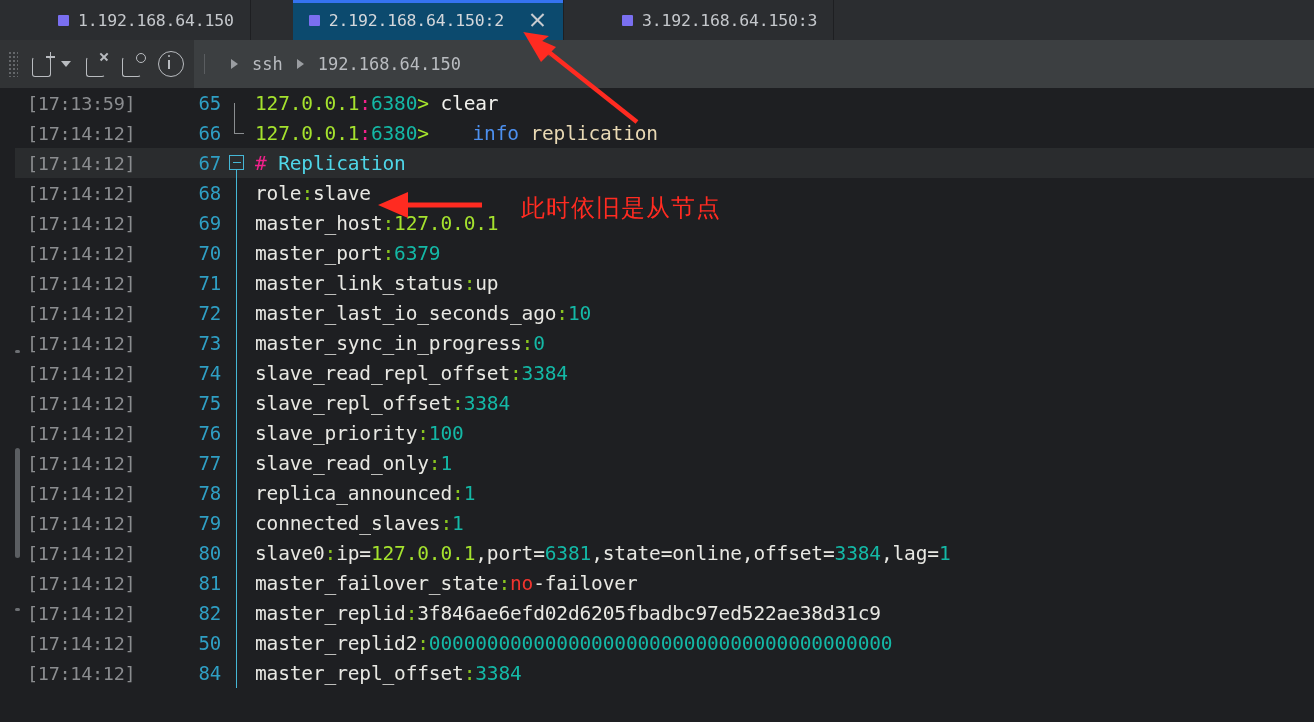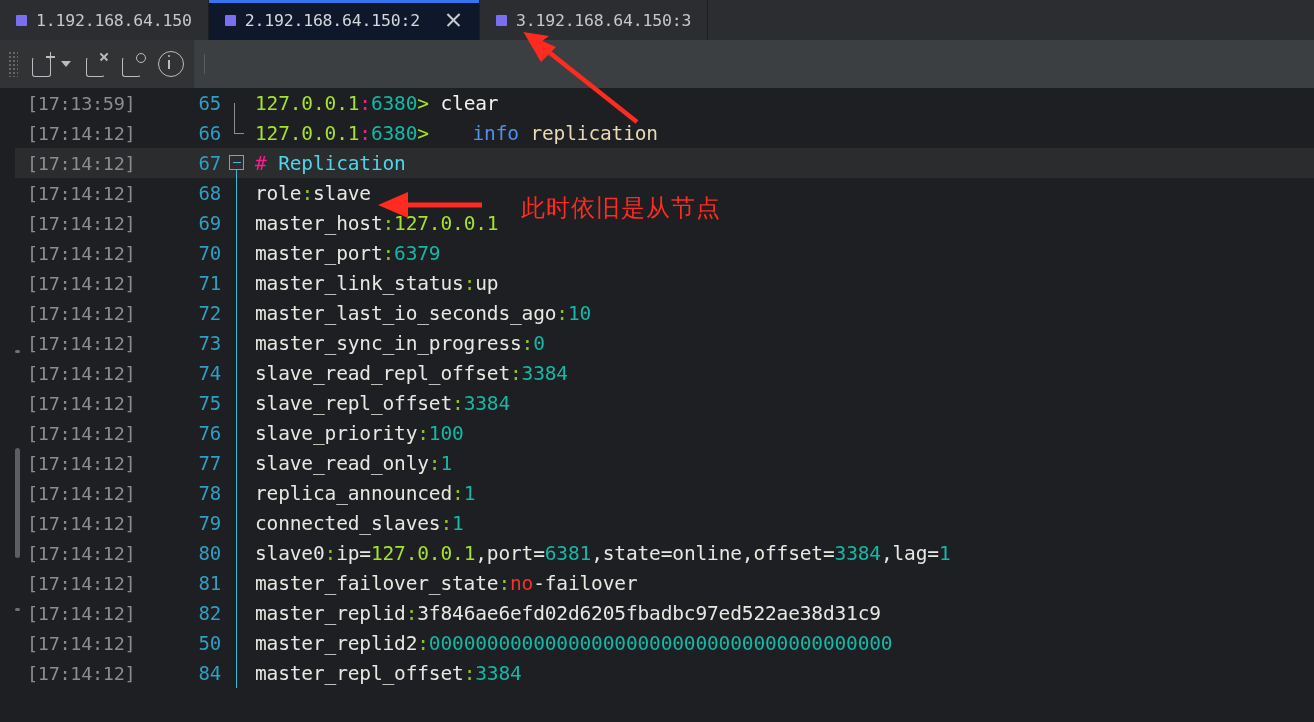--- a/index.html
+++ b/index.html
@@ -12,24 +12,24 @@
   .app{position:relative;width:1314px;height:722px;overflow:hidden;background:#1e1f22;}
 
   
   .tabbar{
     position:absolute;left:0;top:0;width:1314px;height:40px;
     background:#2b2d30;display:flex;align-items:stretch;
   }
   .tab{
     position:relative;display:flex;align-items:center;gap:9px;
     padding:0 16px;height:40px;box-sizing:border-box;
-    background:#2b2d30;cursor:default;white-space:nowrap;
+    background:#2b2d30;cursor:default;white-space:nowrap;margin-left:42px;
   }
   .tab.inactive{background:#2b2d30;}
-  .tab.active{background:#0f172a;padding-left:16px;}
+  .tab.active{background:#0c4a6e;padding-left:16px;}
   .tab.active::before{
     content:"";position:absolute;left:0;right:0;top:0;height:3px;background:#3573f0;
   }
   .tab .swatch{
     width:11px;height:11px;background:#7a6ff0;flex:0 0 auto;border-radius:1px;
   }
   .tab .tlabel{
     font-family:"DejaVu Sans Mono","Liberation Mono",monospace;
     font-size:16.5px;color:#c5c8cc;letter-spacing:-0.2px;
   }
@@ -209,20 +209,26 @@
         <span class="box b2"></span>
         <span class="xm"></span>
       </div>
       <div class="ticon">
         <span class="box b2"></span>
         <span class="circ"></span>
       </div>
       <div class="infoicon"></div>
     </div>
     <div class="vdiv"></div>
+    <div class="crumb">
+      <span class="arw"></span>
+      <span>ssh</span>
+      <span class="arw"></span>
+      <span>192.168.64.150</span>
+    </div>
   </div>
 
   <div class="term">
     <div class="lscroll">
       <div class="thumb" style="top:360px;height:110px;"></div>
       <div class="thumb" style="top:262px;height:3px;background:#6d7074;"></div>
       <div class="thumb" style="top:520px;height:3px;background:#6d7074;"></div>
     </div>
     <div id="rows">
         <div class="row"><span class="ts">[17:13:59]</span><span class="ln">65</span><span class="gut"></span><span class="code"><span class="c-green">127.0.0.1</span><span class="c-magenta">:</span><span class="c-purple">6380</span><span class="c-green">&gt;</span><span class="c-white"> clear</span></span></div>

